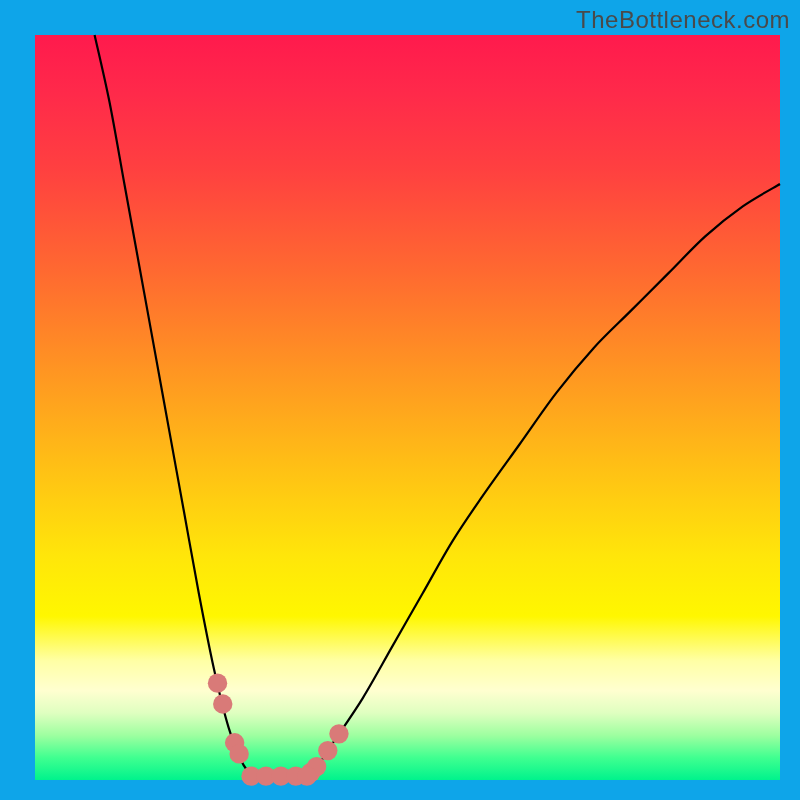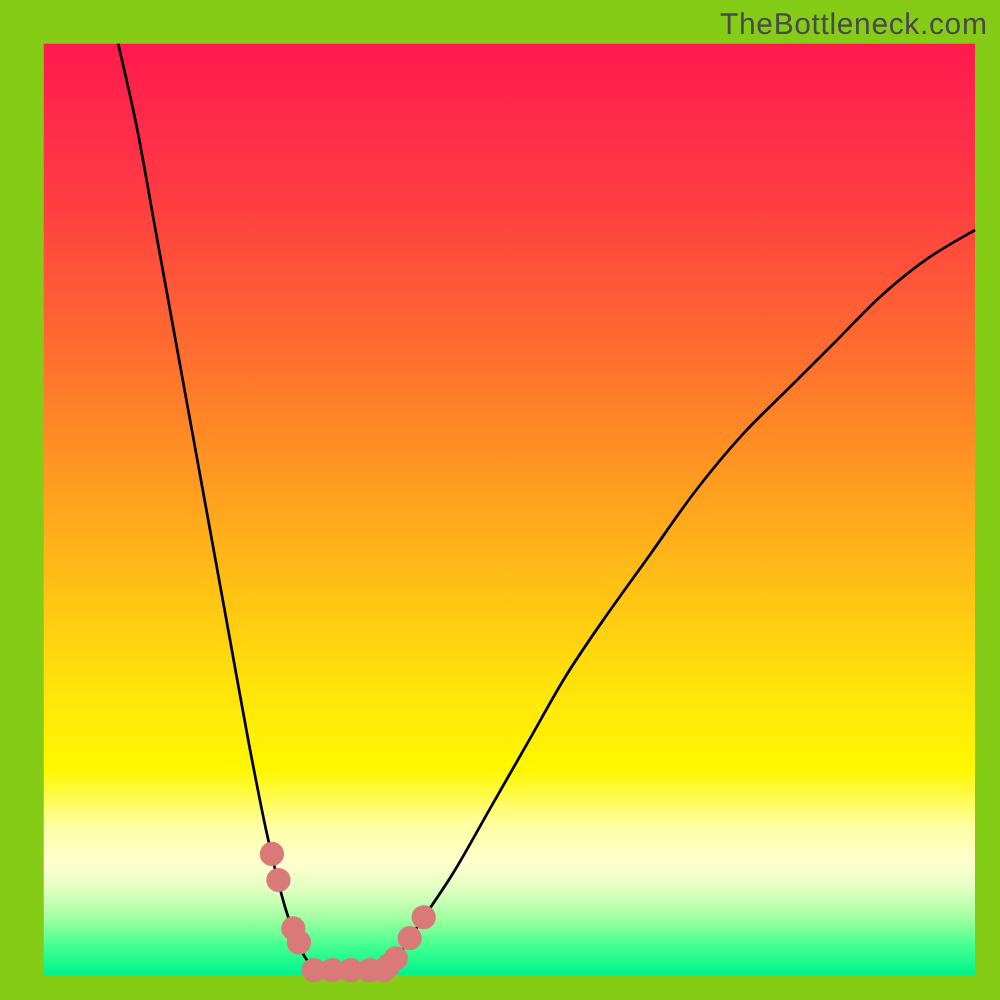--- a/index.html
+++ b/index.html
@@ -9,21 +9,21 @@
     height: 800px;
     background: #000;
     overflow: hidden;
   }
   .frame {
     position: absolute;
     left: 0;
     top: 0;
     width: 800px;
     height: 800px;
-    background: #84cc16;
+    background: #0ea5e9;
   }
   .plot-area {
     position: absolute;
     left: 35px;
     top: 35px;
     width: 745px;
     height: 745px;
     background: linear-gradient(to bottom,
       #ff1a4d 0%,
       #ff2a4a 8%,

